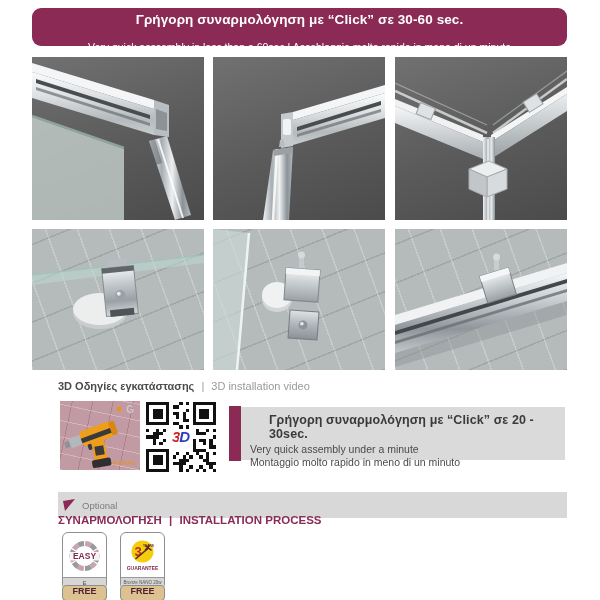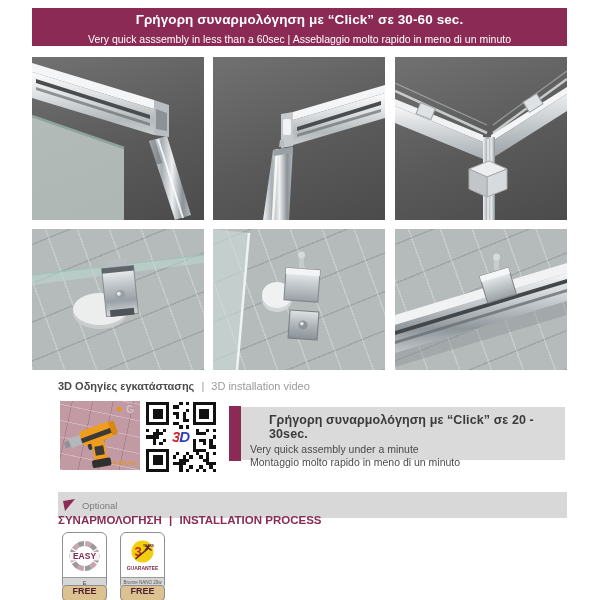--- a/index.html
+++ b/index.html
@@ -2,23 +2,23 @@
 <html><head>
 <meta charset="utf-8">
 <style>
   html,body{margin:0;padding:0;background:#fff;}
   .page{position:relative;width:600px;height:600px;background:#ffffff;
         font-family:"Liberation Sans",sans-serif;overflow:hidden;}
   svg text{font-family:"Liberation Sans",sans-serif;}
 
   
   .header{position:absolute;left:32px;top:8px;width:535px;height:38px;
-          background:#8A2A55;color:#fff;text-align:center;}
+          background:#8A2A55;color:#fff;text-align:center;border-radius:9px;}
   .header .t1{font-size:13.5px;font-weight:bold;margin-top:4px;letter-spacing:.1px;}
-  .header .t2{font-size:10.5px;margin-top:6px;}
+  .header .t2{font-size:10.5px;margin-top:14px;}
 
   
   .cell{position:absolute;width:172px;overflow:hidden;}
   .cell.r1{top:57px;height:163px;
            background:linear-gradient(160deg,#717171,#5a5a5a 55%,#4b4b4b);}
   .cell.r2{top:229px;height:141px;background-color:#b5baba;
            background-image:
              repeating-linear-gradient(70deg,rgba(255,255,255,.25) 0 1.5px,transparent 1.5px 30px),
              repeating-linear-gradient(-22deg,rgba(80,86,88,.20) 0 1.5px,transparent 1.5px 36px);}
   .c1{left:32px}.c2{left:213px}.c3{left:395px}

